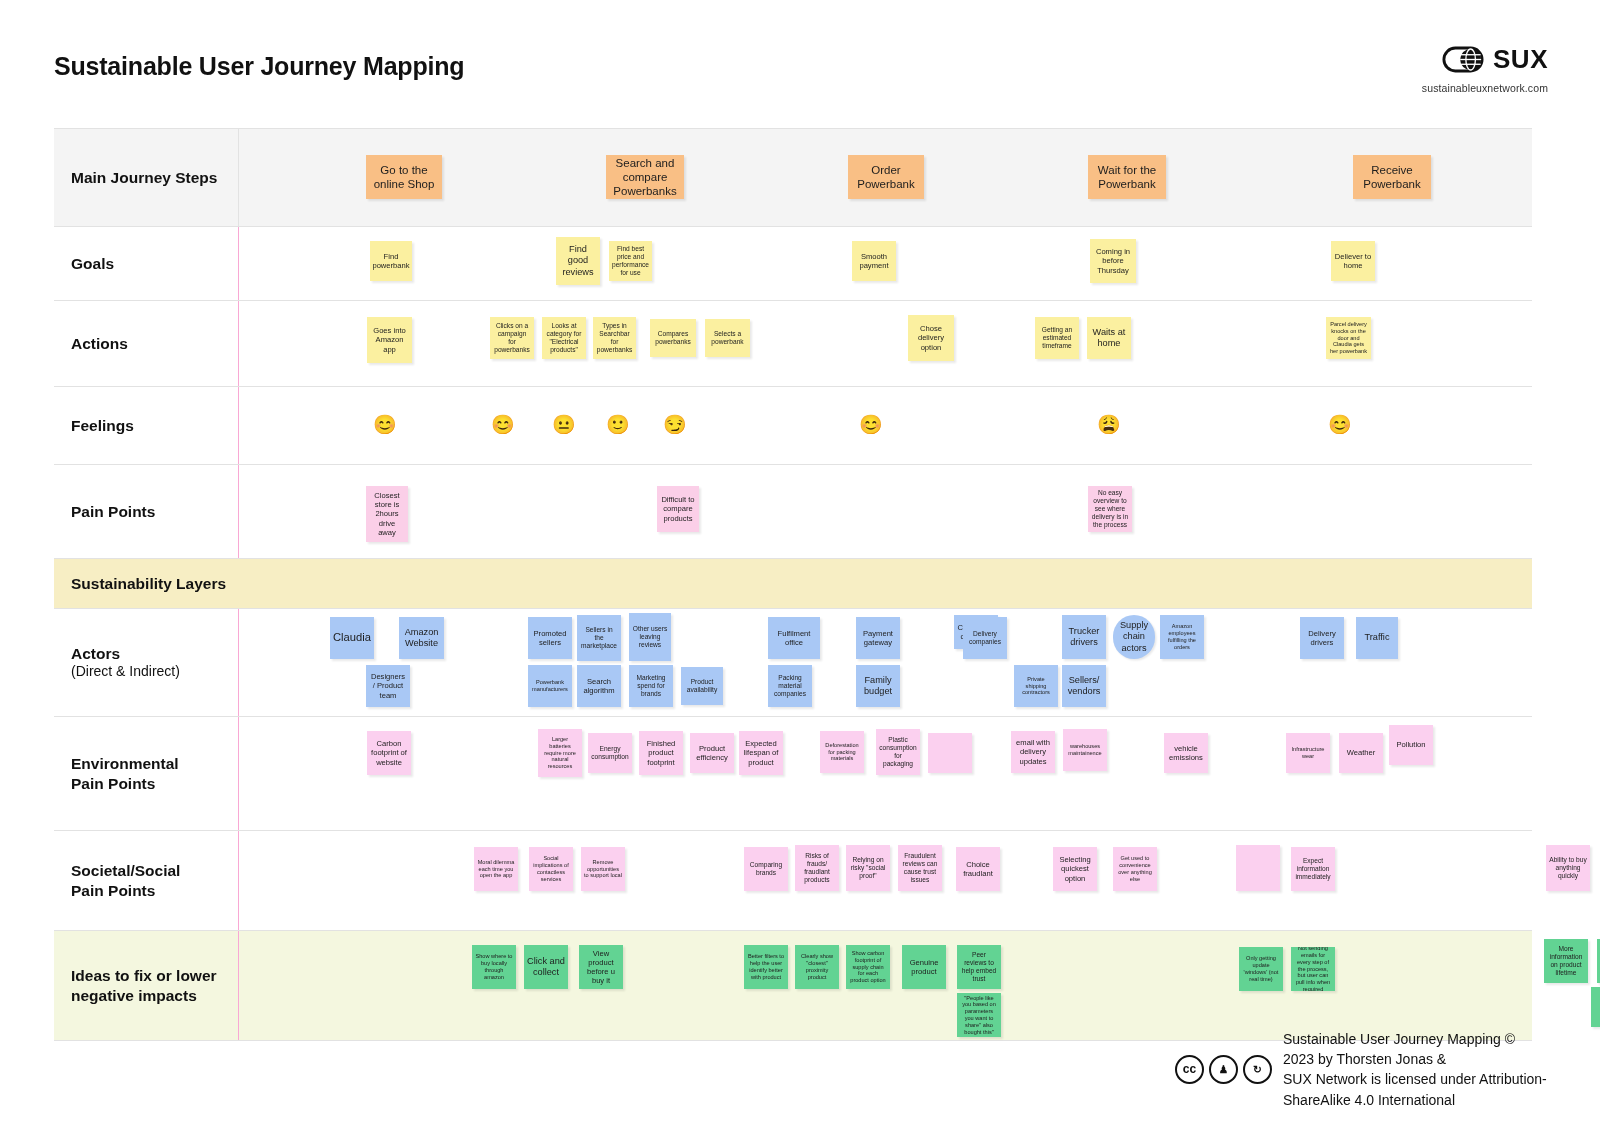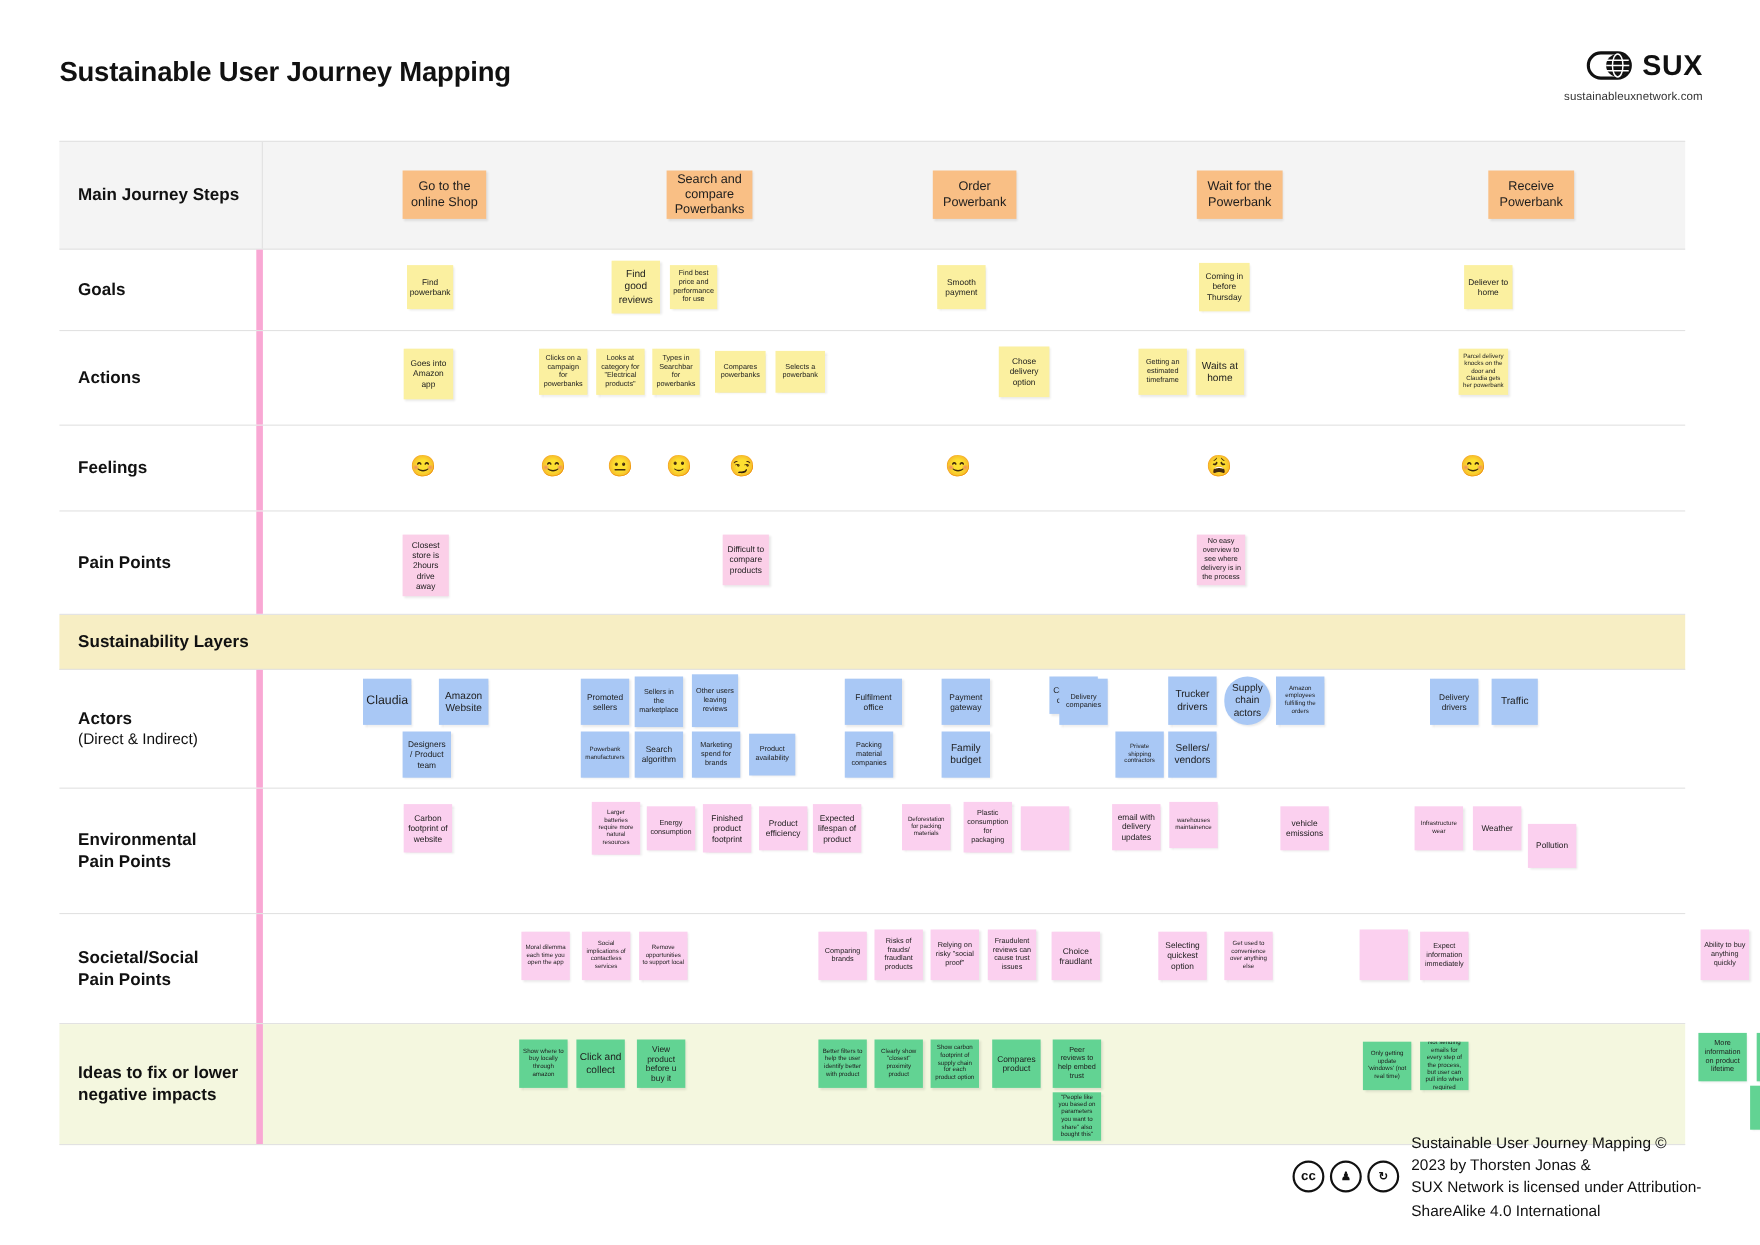--- a/index.html
+++ b/index.html
@@ -25,21 +25,21 @@
   .brand-url { margin-top: 7px; font-size: 10.5px; color: #333; letter-spacing: 0.1px; }
 
   
   .board { position: absolute; left: 54px; top: 128px; width: 1478px; }
   .row { position: relative; display: flex; border-bottom: 1px solid #e2e2e2; }
   .row:first-child { border-top: 1px solid #e2e2e2; }
   .rowlabel {
     width: 185px; flex: 0 0 185px; padding: 0 0 0 17px;
     display: flex; align-items: center;
     font-size: 15.5px; font-weight: 600; color: #111; line-height: 1.25;
-    border-right: 6px solid #f9a8d4;
+    border-right: 1px solid #f9a8d4;
   }
   .rowlabel .sub { font-weight: 400; font-size: 14px; display: block; }
   .lane { position: relative; flex: 1 1 auto; }
 
   .row-steps { background: #f4f4f4; height: 99px; }
   .row-steps .rowlabel { border-right: 1px solid #e2e2e2; }
   .row-goals   { height: 74px; }
   .row-actions { height: 86px; }
   .row-feelings{ height: 78px; }
   .row-pain    { height: 94px; }
@@ -226,21 +226,21 @@
           <div class="note n-pinkL t-s" style="left: 451px; top: 16px; width: 44px; height: 40px;">Product efficiency</div>
           <div class="note n-pinkL t-s" style="left: 500px; top: 14px; width: 44px; height: 44px;">Expected lifespan of product</div>
           <div class="note n-pinkL t-xxs" style="left: 581px; top: 14px; width: 44px; height: 42px;">Deforestation for packing materials</div>
           <div class="note n-pinkL t-xs" style="left: 637px; top: 12px; width: 44px; height: 46px;">Plastic consumption for packaging</div>
           <div class="note n-pinkL t-xs" style="left: 689px; top: 16px; width: 44px; height: 40px;"></div>
           <div class="note n-pinkL t-s" style="left: 772px; top: 14px; width: 44px; height: 42px;">email with delivery updates</div>
           <div class="note n-pinkL t-xxs" style="left: 824px; top: 12px; width: 44px; height: 42px;">warehouses maintainence</div>
           <div class="note n-pinkL t-s" style="left: 925px; top: 16px; width: 44px; height: 40px;">vehicle emissions</div>
           <div class="note n-pinkL t-xxs" style="left: 1047px; top: 16px; width: 44px; height: 40px;">Infrastructure wear</div>
           <div class="note n-pinkL t-s" style="left: 1100px; top: 16px; width: 44px; height: 40px;">Weather</div>
-          <div class="note n-pinkL t-s" style="left: 1150px; top: 8px; width: 44px; height: 40px; margin-top: 24px;">Pollution</div>
+          <div class="note n-pinkL t-s" style="left: 1150px; top: 8px; width: 44px; height: 40px;">Pollution</div>
         </div>
     </div>
 
     <div class="row row-soc">
       <div class="rowlabel">
         <div>
           <span>Societal/Social</span><br>
           <span>Pain Points</span>
         </div>
       </div>
@@ -268,21 +268,21 @@
           <span>negative impacts</span>
         </div>
       </div>
       <div class="lane" id="lane-ideas">
           <div class="note n-green t-xxs" style="left: 233px; top: 14px; width: 44px; height: 44px;">Show where to buy locally through amazon</div>
           <div class="note n-green t-m" style="left: 285px; top: 14px; width: 44px; height: 44px;">Click and collect</div>
           <div class="note n-green t-s" style="left: 340px; top: 14px; width: 44px; height: 44px;">View product before u buy it</div>
           <div class="note n-green t-xxs" style="left: 505px; top: 14px; width: 44px; height: 44px;">Better filters to help the user identify better with product</div>
           <div class="note n-green t-xxs" style="left: 556px; top: 14px; width: 44px; height: 44px;">Clearly show "closest" proximity product</div>
           <div class="note n-green t-xxs" style="left: 607px; top: 14px; width: 44px; height: 44px;">Show carbon footprint of supply chain for each product option</div>
-          <div class="note n-green t-s" style="left: 663px; top: 14px; width: 44px; height: 44px;">Compares product</div>
+          <div class="note n-green t-s" style="left: 663px; top: 14px; width: 44px; height: 44px;">Genuine product</div>
           <div class="note n-green t-xs" style="left: 718px; top: 14px; width: 44px; height: 44px;">Peer reviews to help embed trust</div>
           <div class="note n-green t-xxs" style="left: 718px; top: 62px; width: 44px; height: 44px;">"People like you based on parameters you want to share" also bought this"</div>
           <div class="note n-green t-xxs" style="left: 1000px; top: 16px; width: 44px; height: 44px;">Only getting update 'windows' (not real time)</div>
           <div class="note n-green t-xxs" style="left: 1052px; top: 16px; width: 44px; height: 44px;">Not sending emails for every step of the process, but user can pull info when required</div>
           <div class="note n-green t-xs" style="left: 1305px; top: 8px; width: 44px; height: 44px;">More information on product lifetime</div>
           <div class="note n-green t-s" style="left: 1358px; top: 8px; width: 44px; height: 44px;">Recycling / disposal options</div>
           <div class="note n-green t-s" style="left: 1352px; top: 56px; width: 44px; height: 40px;">Repair options</div>
         </div>
     </div>
 

